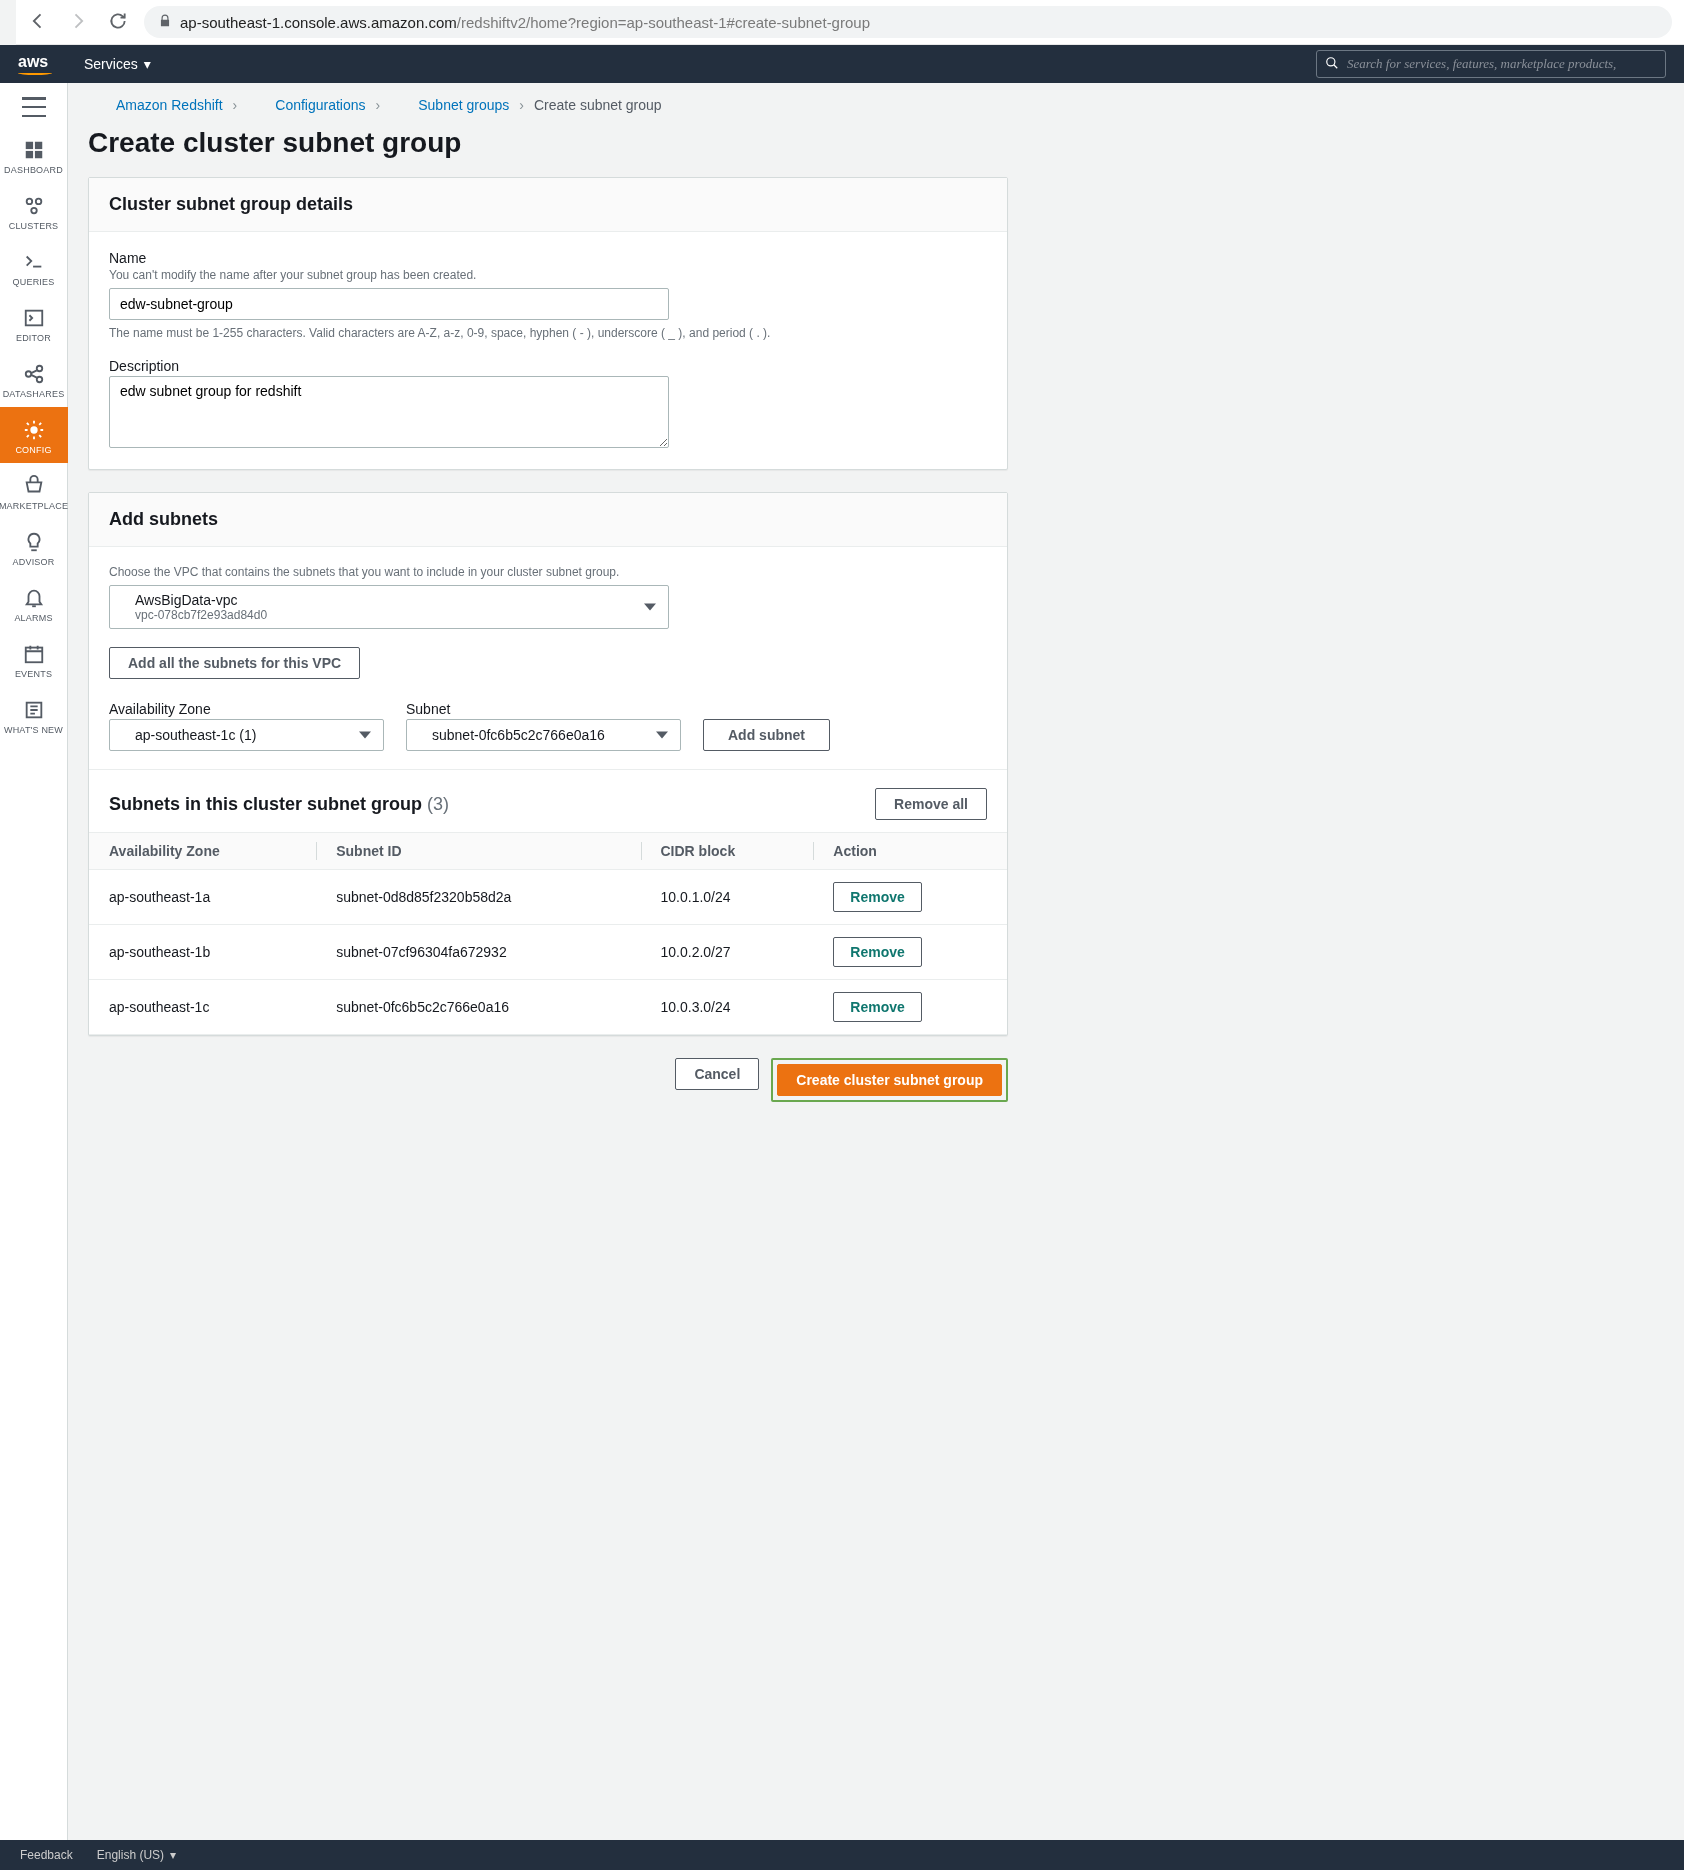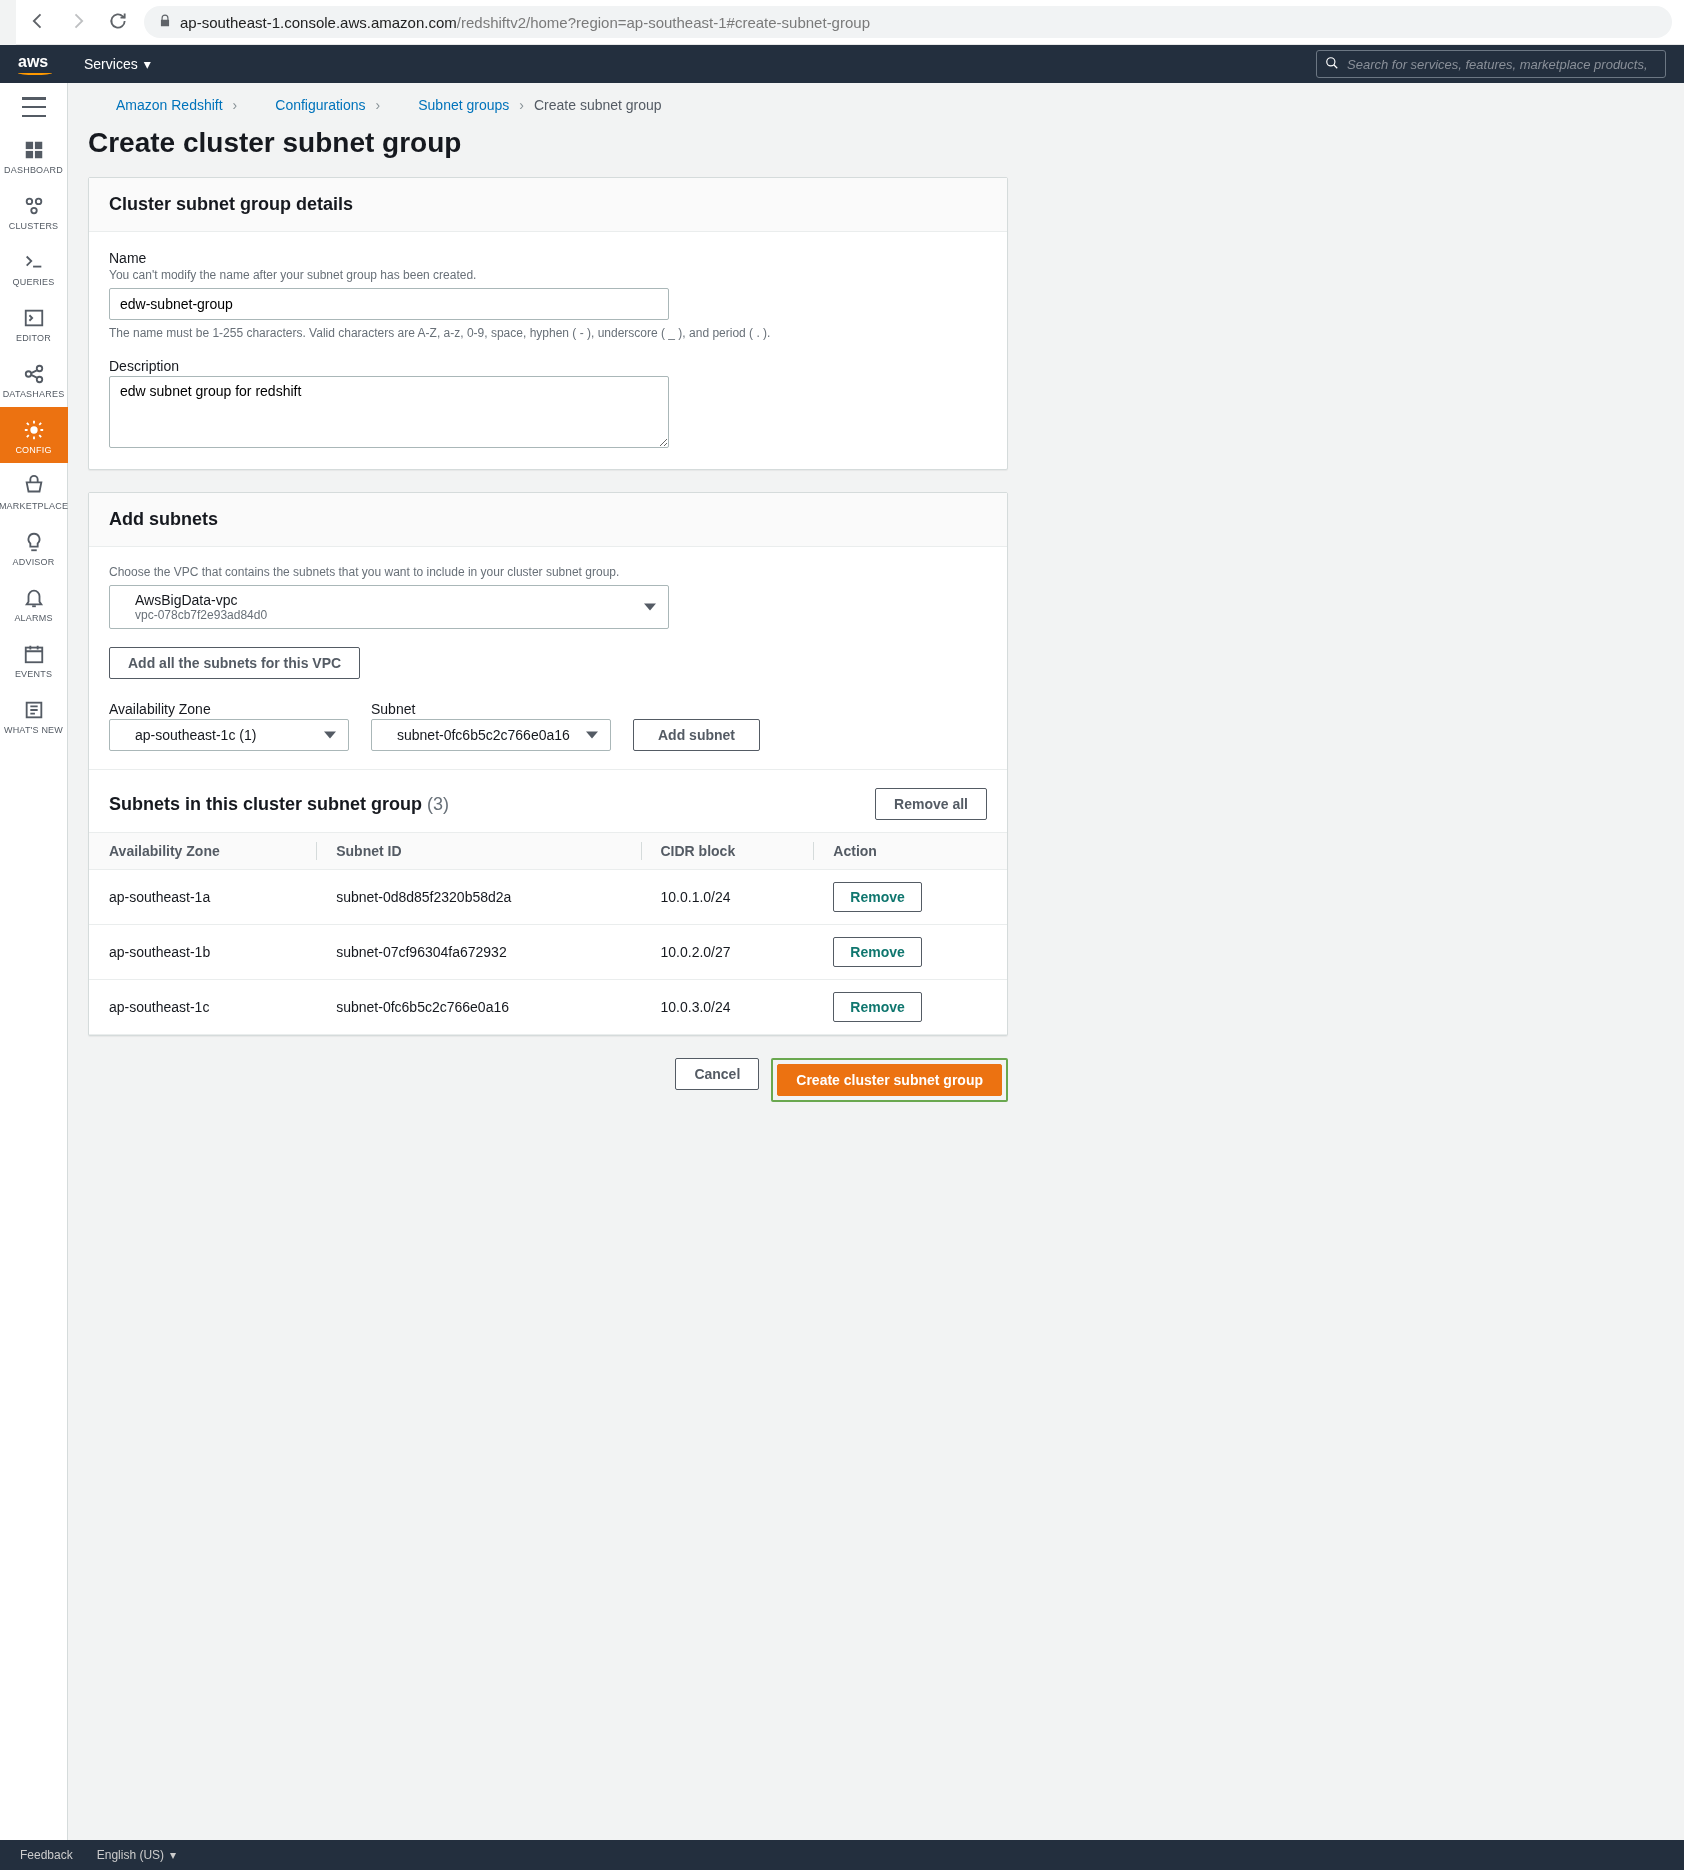--- a/index.html
+++ b/index.html
@@ -13,21 +13,21 @@
 .url-dark { color: #222; }
 .url-light { color: #7a7a7a; }
 
 
 .aws-nav { height: 38px; background: #232f3e; display: flex; align-items: center; padding: 0 18px; gap: 32px; color: #fff; }
 .aws-logo { font-weight: bold; font-size: 16px; color: #fff; display: flex; flex-direction: column; line-height: 1; }
 .aws-logo-sub { height: 4px; width: 34px; border-bottom: 2px solid #ff9900; border-radius: 50%; margin-top: 1px; }
 .services-btn { color: #fff; font-size: 14px; display: flex; align-items: center; gap: 6px; cursor: pointer; }
 .aws-nav-spacer { flex: 1; }
 .aws-search { background: #232f3e; border: 1px solid #6c7783; border-radius: 3px; height: 28px; width: 350px; display: flex; align-items: center; padding: 0 8px; gap: 8px; color: #aab; }
-.aws-search input { background: transparent; border: none; outline: none; color: #d946ef; font-style: italic; font-size: 13px; flex: 1; }
+.aws-search input { background: transparent; border: none; outline: none; color: #d946ef; font-style: italic; font-size: 13px; flex: 1; font-family: Liberation Serif, serif; }
 .aws-search input::placeholder { color: #8a9099; font-style: italic; }
 
 
 .app-body { display: flex; min-height: calc(100vh - 45px - 38px - 30px); }
 .left-rail { width: 68px; background: #fff; border-right: 1px solid #d5dbdb; display: flex; flex-direction: column; align-items: center; }
 .rail-ham { width: 24px; height: 20px; margin: 14px 0 10px; display: flex; flex-direction: column; justify-content: space-between; cursor: pointer; }
 .rail-ham span { height: 2.5px; background: #545b64; }
 .rail-item { width: 68px; padding: 12px 0 8px; text-align: center; font-size: 9px; color: #545b64; cursor: pointer; display: flex; flex-direction: column; align-items: center; gap: 4px; }
 .rail-item.active { background: #ec7211; color: #fff; }
 .rail-item svg { width: 22px; height: 22px; }
@@ -52,21 +52,21 @@
 .field { margin-bottom: 18px; }
 .field-label { font-size: 14px; font-weight: 400; color: #16191f; margin-bottom: 2px; }
 .field-hint { font-size: 12px; color: #687078; margin-bottom: 6px; }
 .field-help { font-size: 12px; color: #687078; margin-top: 6px; }
 .text-input { width: 560px; max-width: 100%; height: 32px; border: 1px solid #aab7b8; border-radius: 2px; padding: 0 10px; font-size: 14px; }
 .textarea { width: 560px; max-width: 100%; height: 72px; border: 1px solid #aab7b8; border-radius: 2px; padding: 6px 10px; font-size: 14px; font-family: inherit; resize: both; }
 
 .select { position: relative; width: 560px; max-width: 100%; border: 1px solid #aab7b8; border-radius: 2px; padding: 6px 30px 6px 25px; background: #fff; cursor: pointer; }
 .select .sel-main { font-size: 14px; }
 .select .sel-sub { font-size: 12px; color: #687078; }
-.select-sm { width: 240px; height: 32px; display: flex; align-items: center; }
+.select-sm { width: 275px; height: 32px; display: flex; align-items: center; }
 .select::after { content: ""; position: absolute; right: 12px; top: 50%; transform: translateY(-50%); border-left: 6px solid transparent; border-right: 6px solid transparent; border-top: 7px solid #545b64; }
 
 .btn { display: inline-flex; align-items: center; justify-content: center; height: 32px; padding: 0 18px; border: 1px solid #545b64; border-radius: 2px; background: #fff; color: #545b64; font-weight: 700; font-size: 14px; cursor: pointer; }
 .btn-primary { background: #ec7211; border-color: #ec7211; color: #fff; }
 .btn-ghost { font-weight: 700; }
 
 .subnet-row { display: flex; gap: 22px; align-items: flex-end; }
 .subnet-row .field { margin-bottom: 0; }
 
 .panel-sub { border-top: 1px solid #eaeded; }

